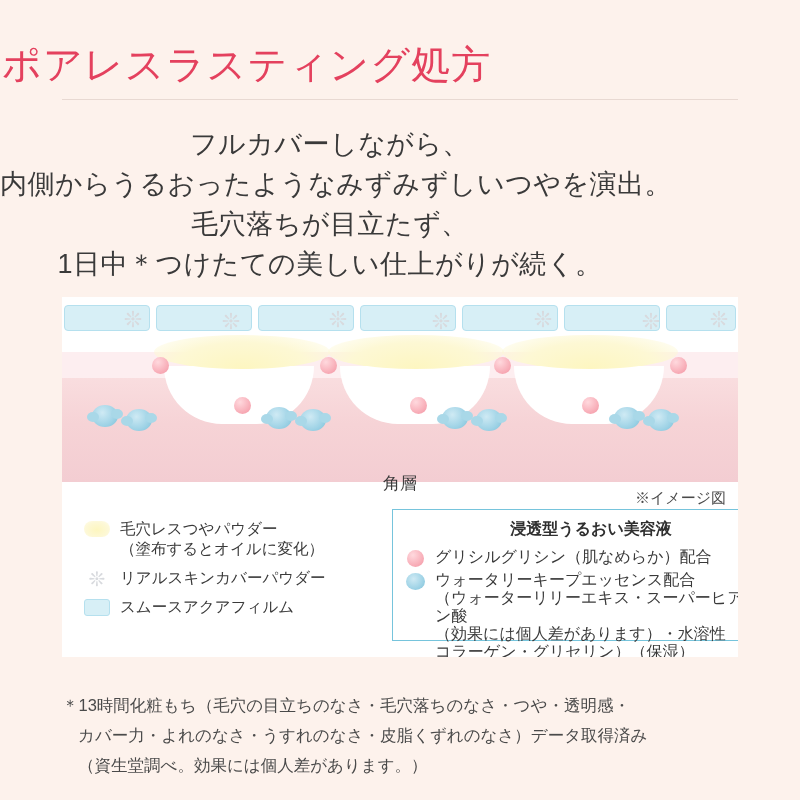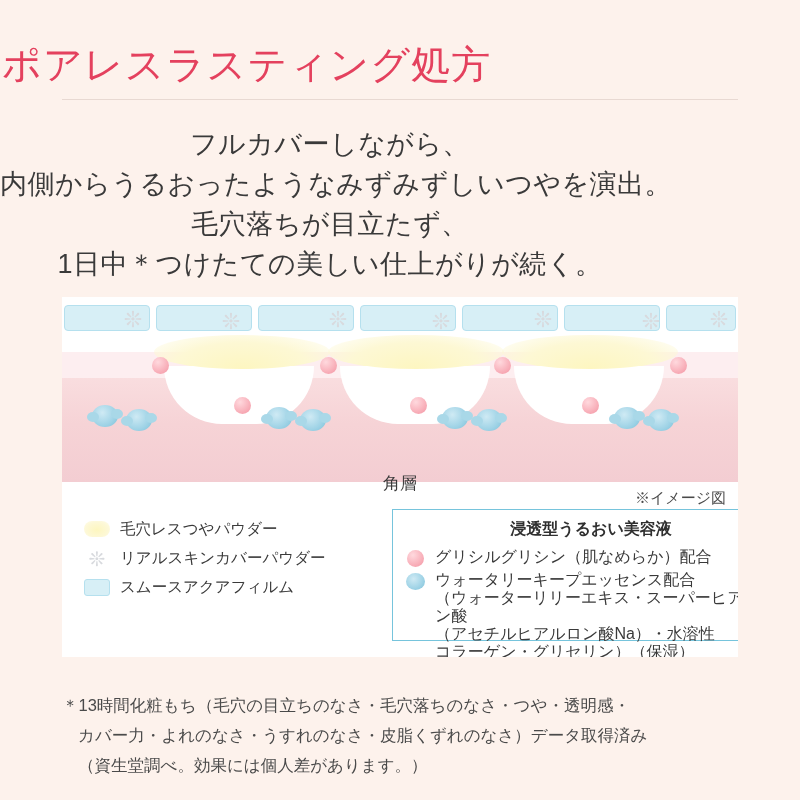--- a/index.html
+++ b/index.html
@@ -341,20 +341,21 @@
     <div class="blue-fuzz" style="left:414px; top:112px;"></div>
     <div class="blue-fuzz" style="left:552px; top:110px;"></div>
     <div class="blue-fuzz" style="left:586px; top:112px;"></div>
 
     <div class="image-note">※イメージ図</div>
 
     <div class="legend">
       <div class="legend-row">
         <span class="sw sw-yellow"></span>
         <span>毛穴レスつやパウダー</span>
+        <span class="sub">（塗布するとオイルに変化）</span>
       </div>
       <div class="legend-row">
         <span class="sw sw-flake">❊</span>
         <span>リアルスキンカバーパウダー</span>
       </div>
       <div class="legend-row">
         <span class="sw sw-film"></span>
         <span>スムースアクアフィルム</span>
       </div>
     </div>
@@ -364,21 +365,21 @@
 
       <div class="essence-row">
         <span class="dot-pink"></span>
         <span>グリシルグリシン（肌なめらか）配合</span>
       </div>
 
       <div class="essence-row">
         <span class="dot-blue"></span>
         <span>ウォータリーキープエッセンス配合</span>
         <span class="sub">（ウォーターリリーエキス・スーパーヒアルロン酸</span>
-        <span class="sub">（アセチルヒアルロン酸Na）・水溶性</span>
+        <span class="sub">（効果には個人差があります）・水溶性</span>
         <span class="sub">コラーゲン・グリセリン）（保湿）</span>
       </div>
     </div>
 
   </div>
 
   <div class="footnote">
     <div>＊13時間化粧もち（毛穴の目立ちのなさ・毛穴落ちのなさ・つや・透明感・</div>
     <div class="indent">カバー力・よれのなさ・うすれのなさ・皮脂くずれのなさ）データ取得済み</div>
     <div class="indent">（資生堂調べ。効果には個人差があります。）</div>

